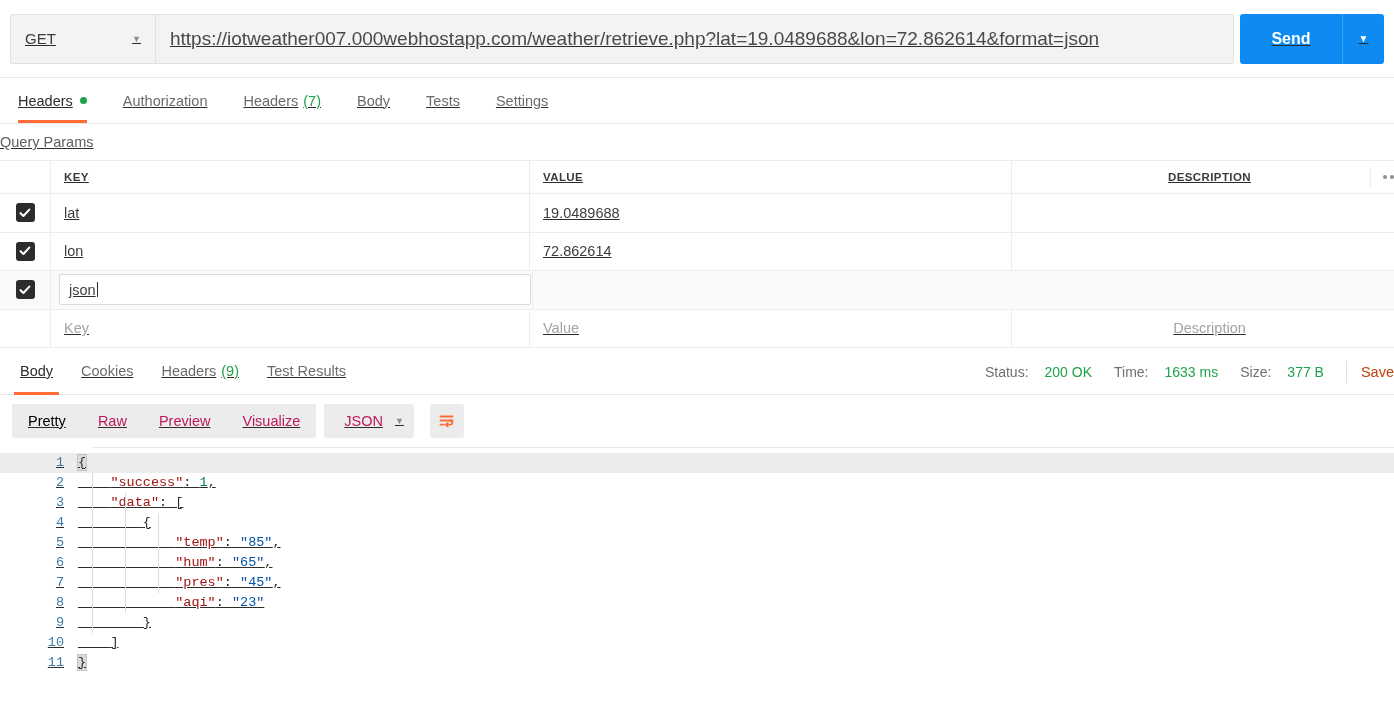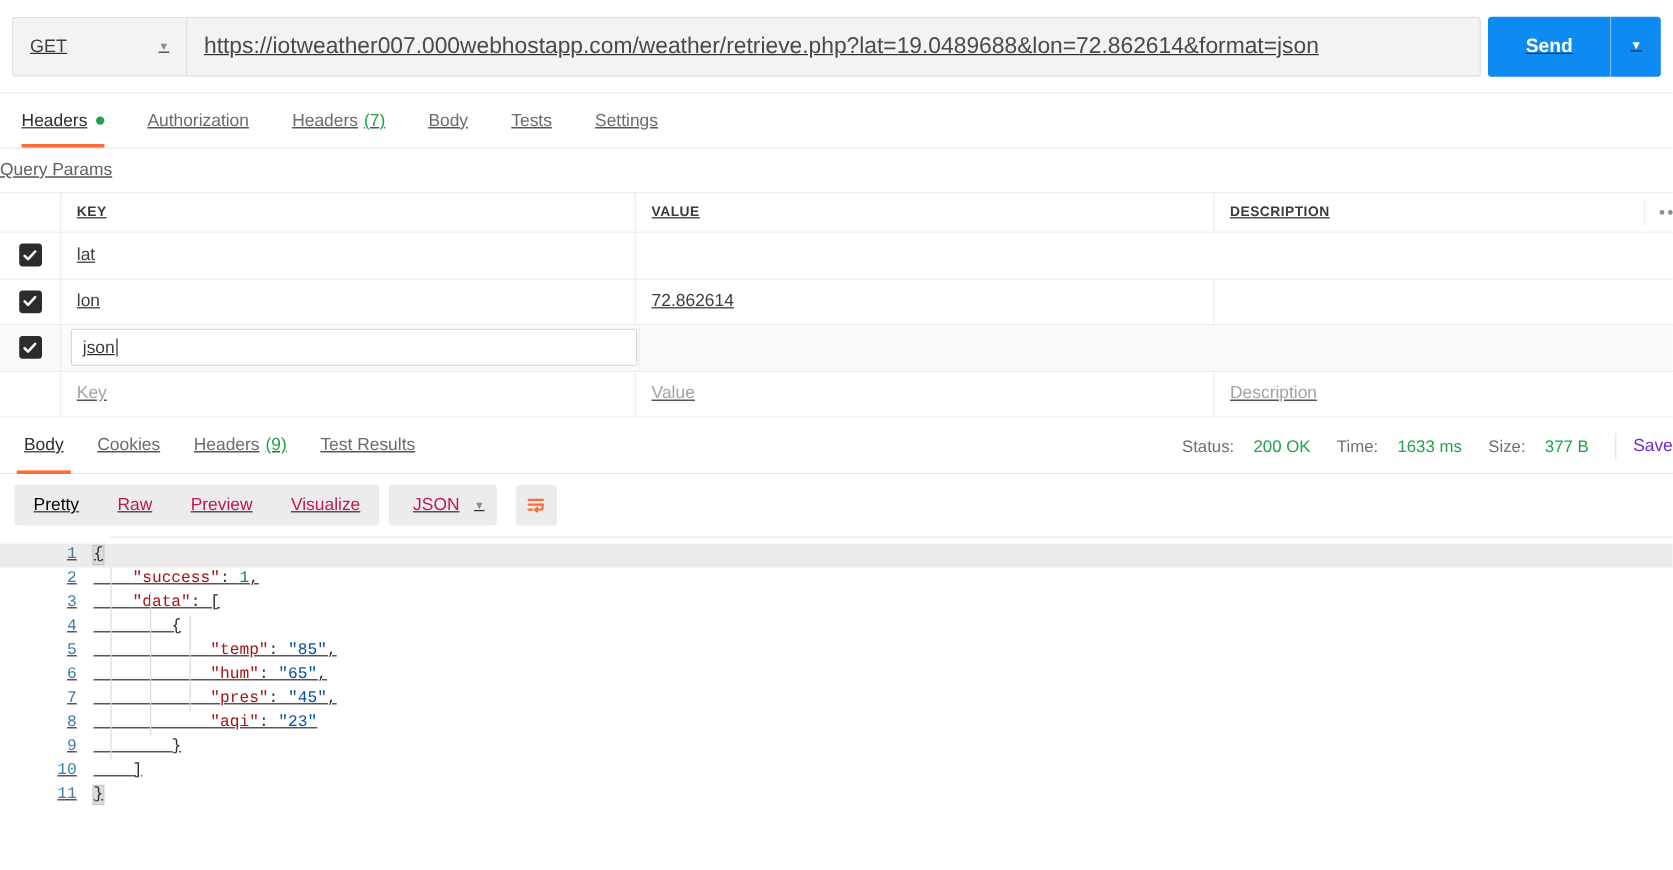--- a/index.html
+++ b/index.html
@@ -118,21 +118,21 @@
     padding-left: 13px;
     border-right: 1px solid #ededed;
   }
   .c-val {
     width: 482px; display:flex; align-items:center;
     padding-left: 10px;
     border-right: 1px solid #ededed;
   }
   .c-desc {
     flex: 1; display:flex; align-items:center;
-    padding-left: 13px; position: relative;
+    padding-left: 13px; position: relative; justify-content: center;
   }
   .th {
     font-size: 11.5px; font-weight: bold; color: #3a3a3a;
     letter-spacing: 0.4px;
   }
   .cellval { font-size: 14.5px; color: #3d3d3d; }
   .cellph { font-size: 14.5px; color: #a3a3a3; }
   .cbox {
     width: 19px; height: 19px; border-radius: 3px;
     background: #2c2c2c;
@@ -180,21 +180,21 @@
     content:''; position:absolute; left:8px; right:8px; bottom:0;
     height:3px; background:#ff6c37;
   }
   .resp-meta {
     position:absolute; right: 0; top:0; height:47px;
     display:flex; align-items:center; font-size: 14px; color:#707070;
   }
   .resp-meta .grp { margin-right: 22px; white-space:nowrap; }
   .resp-meta .val { color: #1ea34a; margin-left: 16px; }
   .divider-v { width:1px; height:22px; background:#e0e0e0; margin-right: 14px; }
-  .save-link { color:#6d28d9; font-size:14.5px; cursor:pointer; white-space:nowrap; }
+  .save-link { color:#c2410c; font-size:14.5px; cursor:pointer; white-space:nowrap; }
 
   
   .fmt-bar { height: 52px; display:flex; align-items:center; padding-left: 12px; background:#fff; }
   .seg {
     background: #ececec; border-radius: 3px; height: 34px;
     display:flex; align-items:center;
   }
   .seg .item {
     padding: 0 16px; font-size: 14.5px; color:#be185d; cursor:pointer;
     height:34px; display:flex; align-items:center;
@@ -299,20 +299,23 @@
     <div class="trow">
       <div class="c-check">
         <div class="cbox">
           <svg width="12" height="12" viewBox="0 0 12 12">
               <path d="M1.5 6.2 L4.4 9 L10.3 2.6" stroke="#ffffff" stroke-width="2.1" fill="none" stroke-linecap="round" stroke-linejoin="round"></path>
             </svg>
         </div>
       </div>
       <div class="c-key">
           <span class="cellval">lat</span>
+        </div>
+      <div class="c-val" style="padding-left:13px;">
+          <span class="cellval">19.0489688</span>
         </div>
       <div class="c-desc">
           <span class="cellval"></span>
         </div>
     </div>
 
     <div class="trow">
       <div class="c-check">
         <div class="cbox">
           <svg width="12" height="12" viewBox="0 0 12 12">

